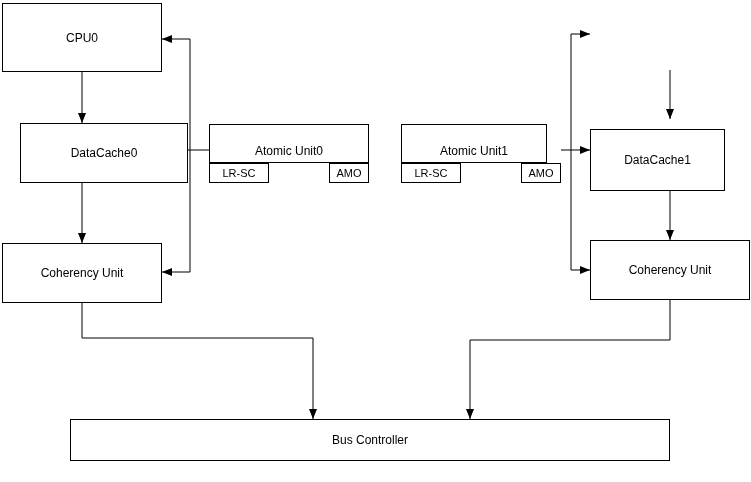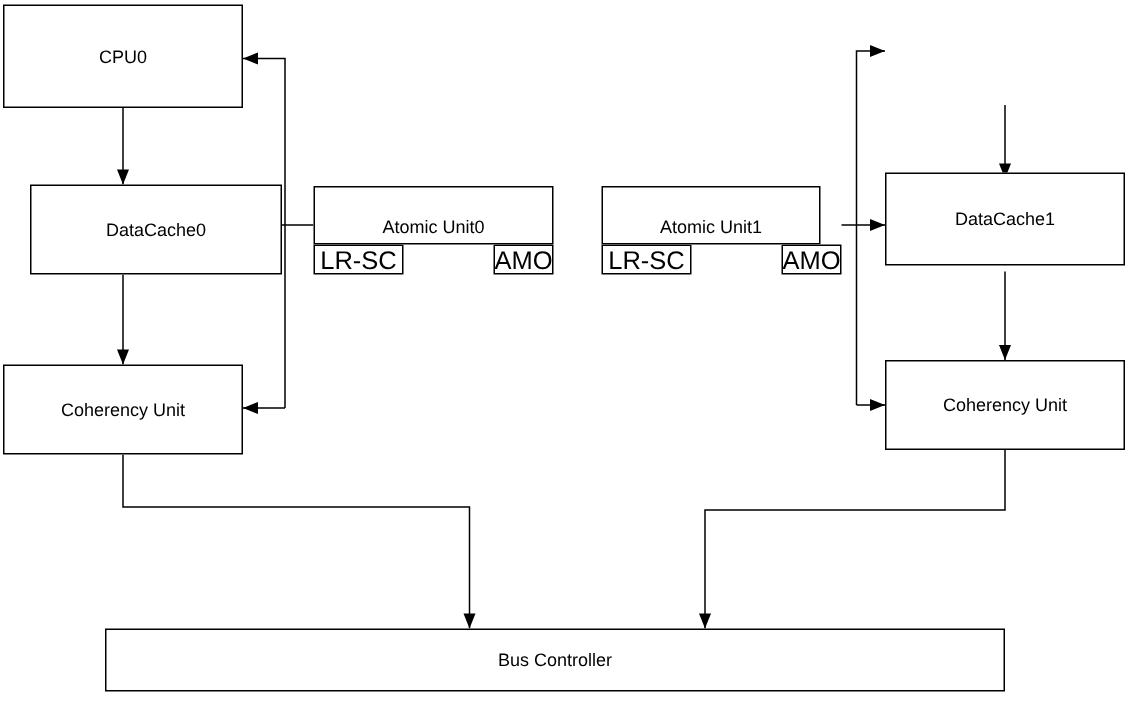--- a/index.html
+++ b/index.html
@@ -35,37 +35,37 @@
     font-size: 12px;
     color: #000000;
     white-space: nowrap;
     line-height: 1;
   }
   .box.atomic {
     align-items: flex-end;
     padding-bottom: 5px;
   }
   .box.sub {
-    font-size: 17px;
+    font-size: 11px;
   }
   
   .cpu0        { left: 2px;   top: 3px;   width: 160px; height: 69px; }
   .datacache0  { left: 20px;   top: 123px; width: 168px; height: 60px; }
   .coherency0  { left: 2px;   top: 243px; width: 160px; height: 60px; }
   
   .atomic0     { left: 209px; top: 124px; width: 160px; height: 39px; }
   .lrsc0       { left: 209px; top: 163px; width: 60px;  height: 20px; }
   .amo0        { left: 329px; top: 163px; width: 40px;  height: 20px; }
   
   .atomic1     { left: 401px; top: 124px; width: 146px; height: 39px; }
   .lrsc1       { left: 401px; top: 163px; width: 60px;  height: 20px; }
   .amo1        { left: 521px; top: 163px; width: 40px;  height: 20px; }
   
   .cpu1        { left: 590px; top: 1px;   width: 160px; height: 69px; }
-  .datacache1  { left: 590px; top: 115px; width: 160px; height: 62px; }
+  .datacache1  { left: 590px; top: 129px; width: 135px; height: 62px; }
   .coherency1  { left: 590px; top: 240px; width: 160px; height: 60px; }
   
   .bus         { left: 70px;  top: 419px; width: 600px; height: 42px; }
 </style>
 </head>
 <body>
 
 <div class="canvas">
 
   <svg class="edges" viewBox="0 0 751 482" xmlns="http://www.w3.org/2000/svg">

